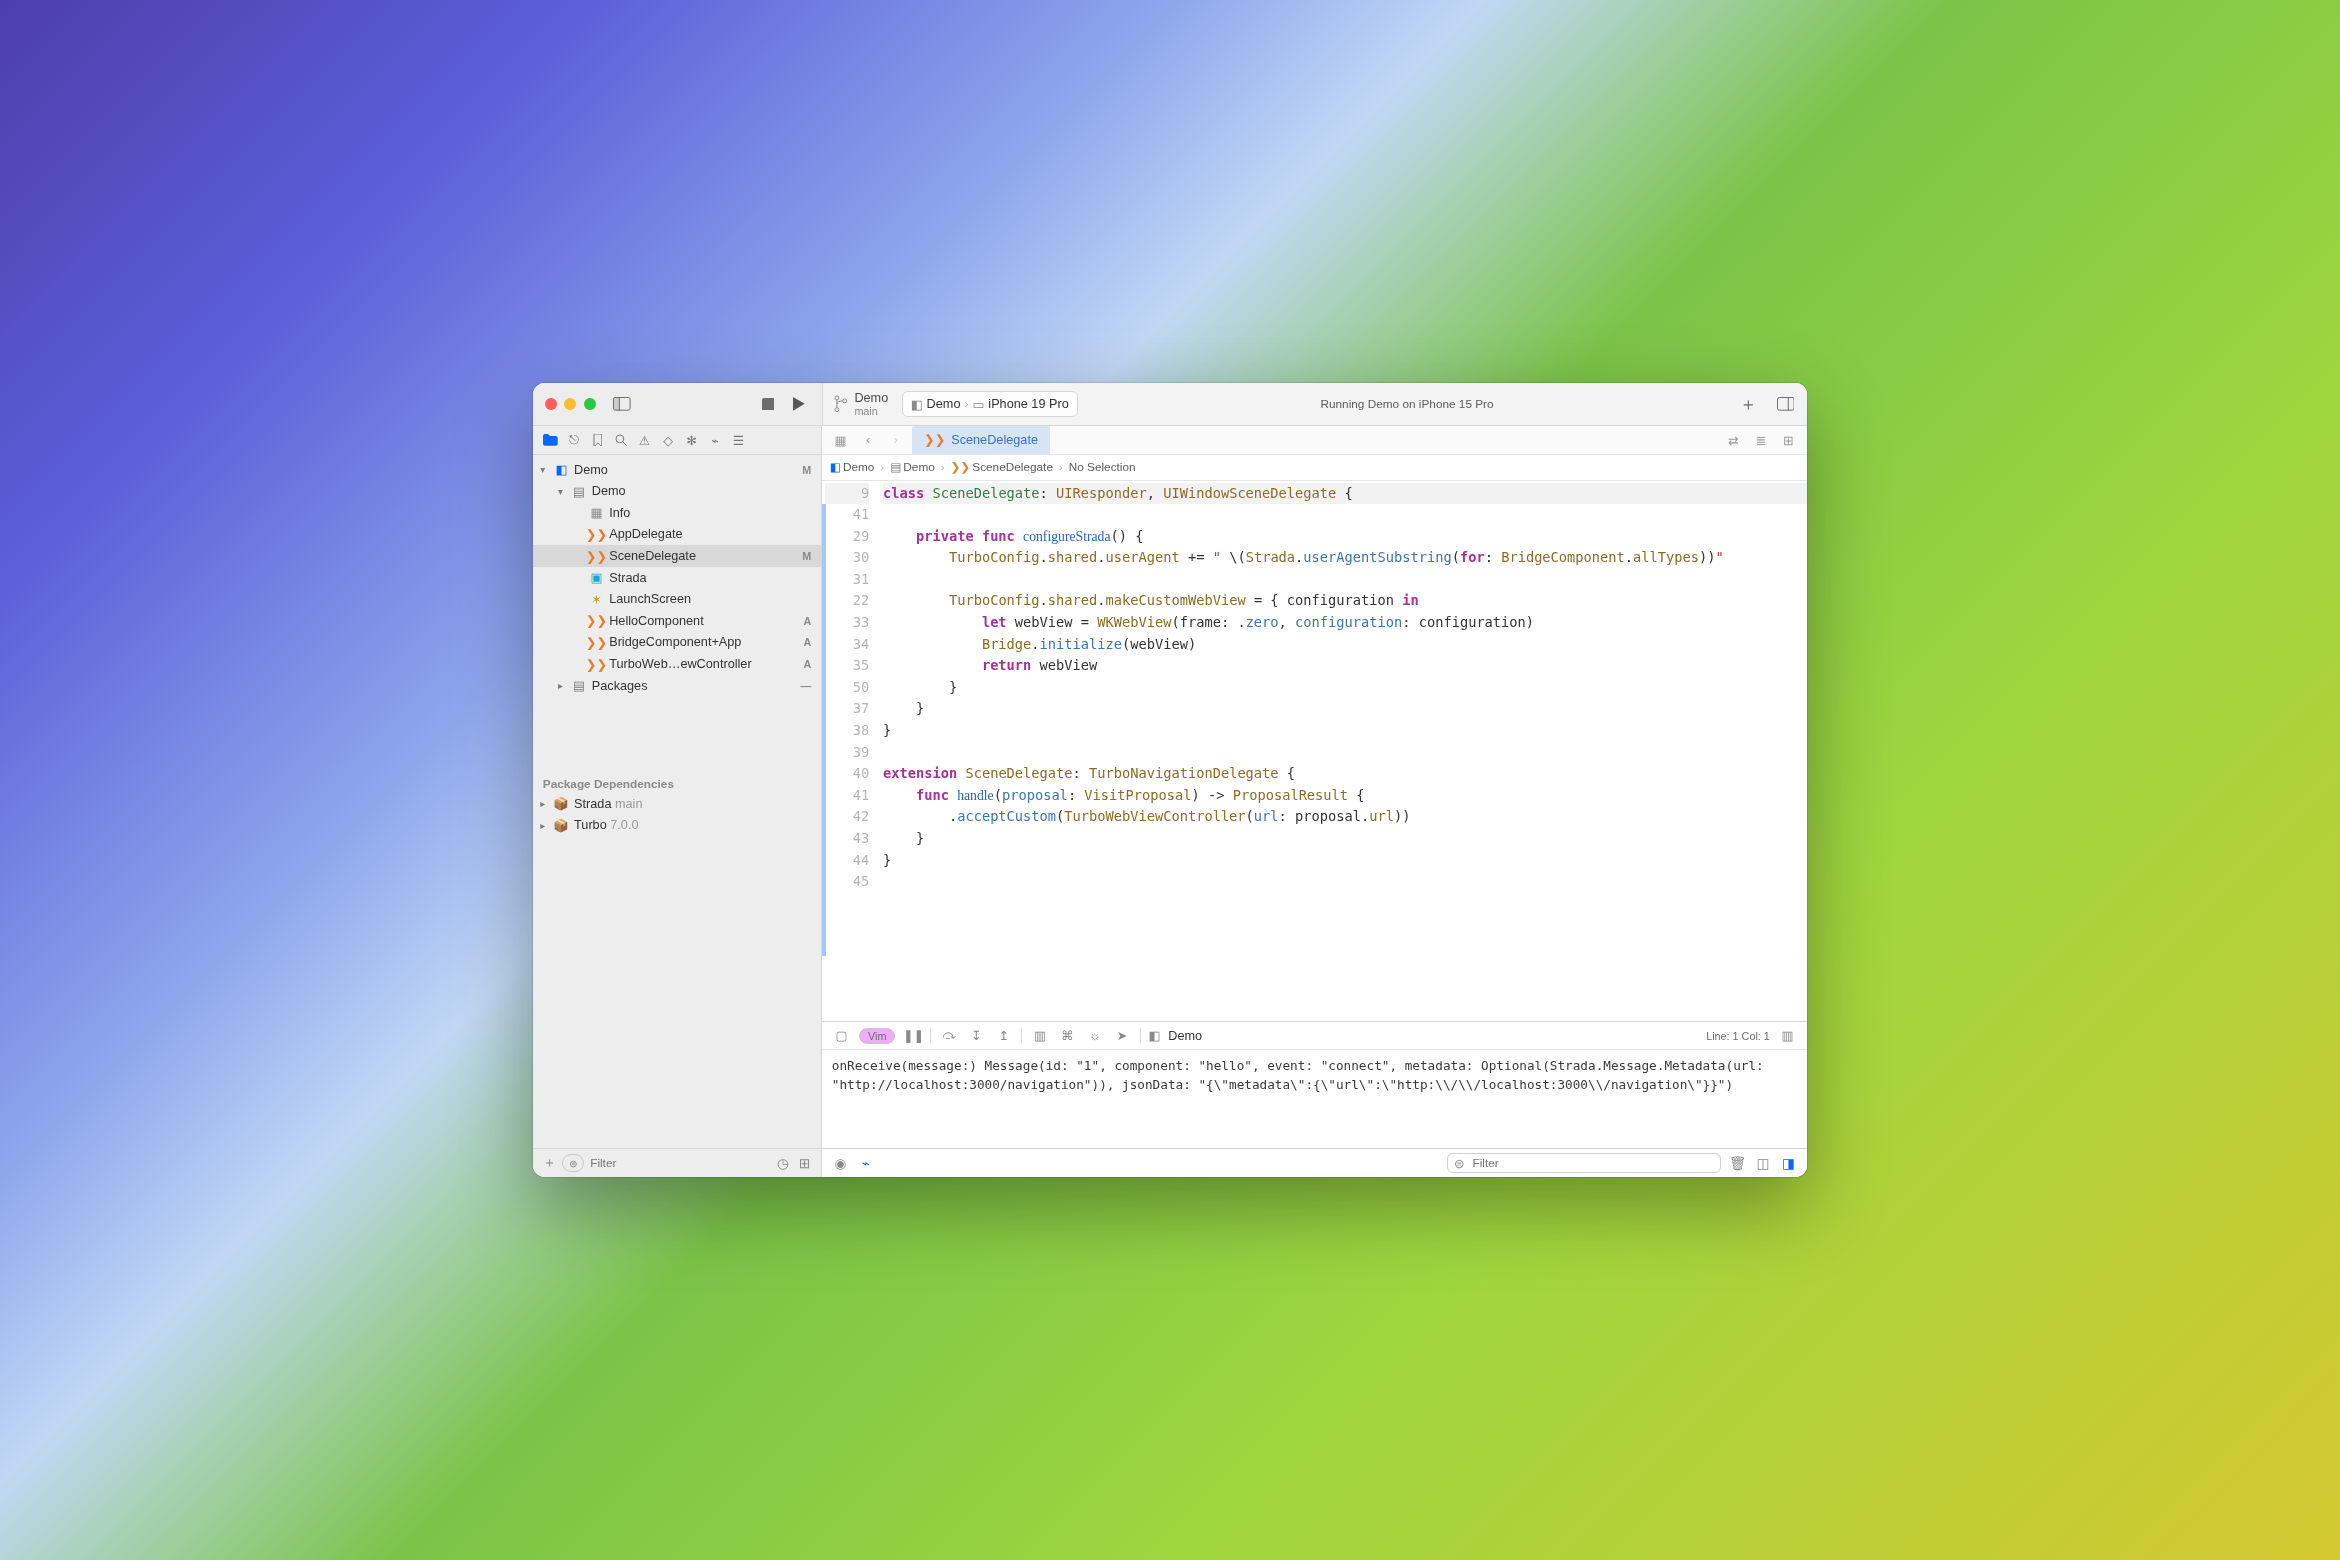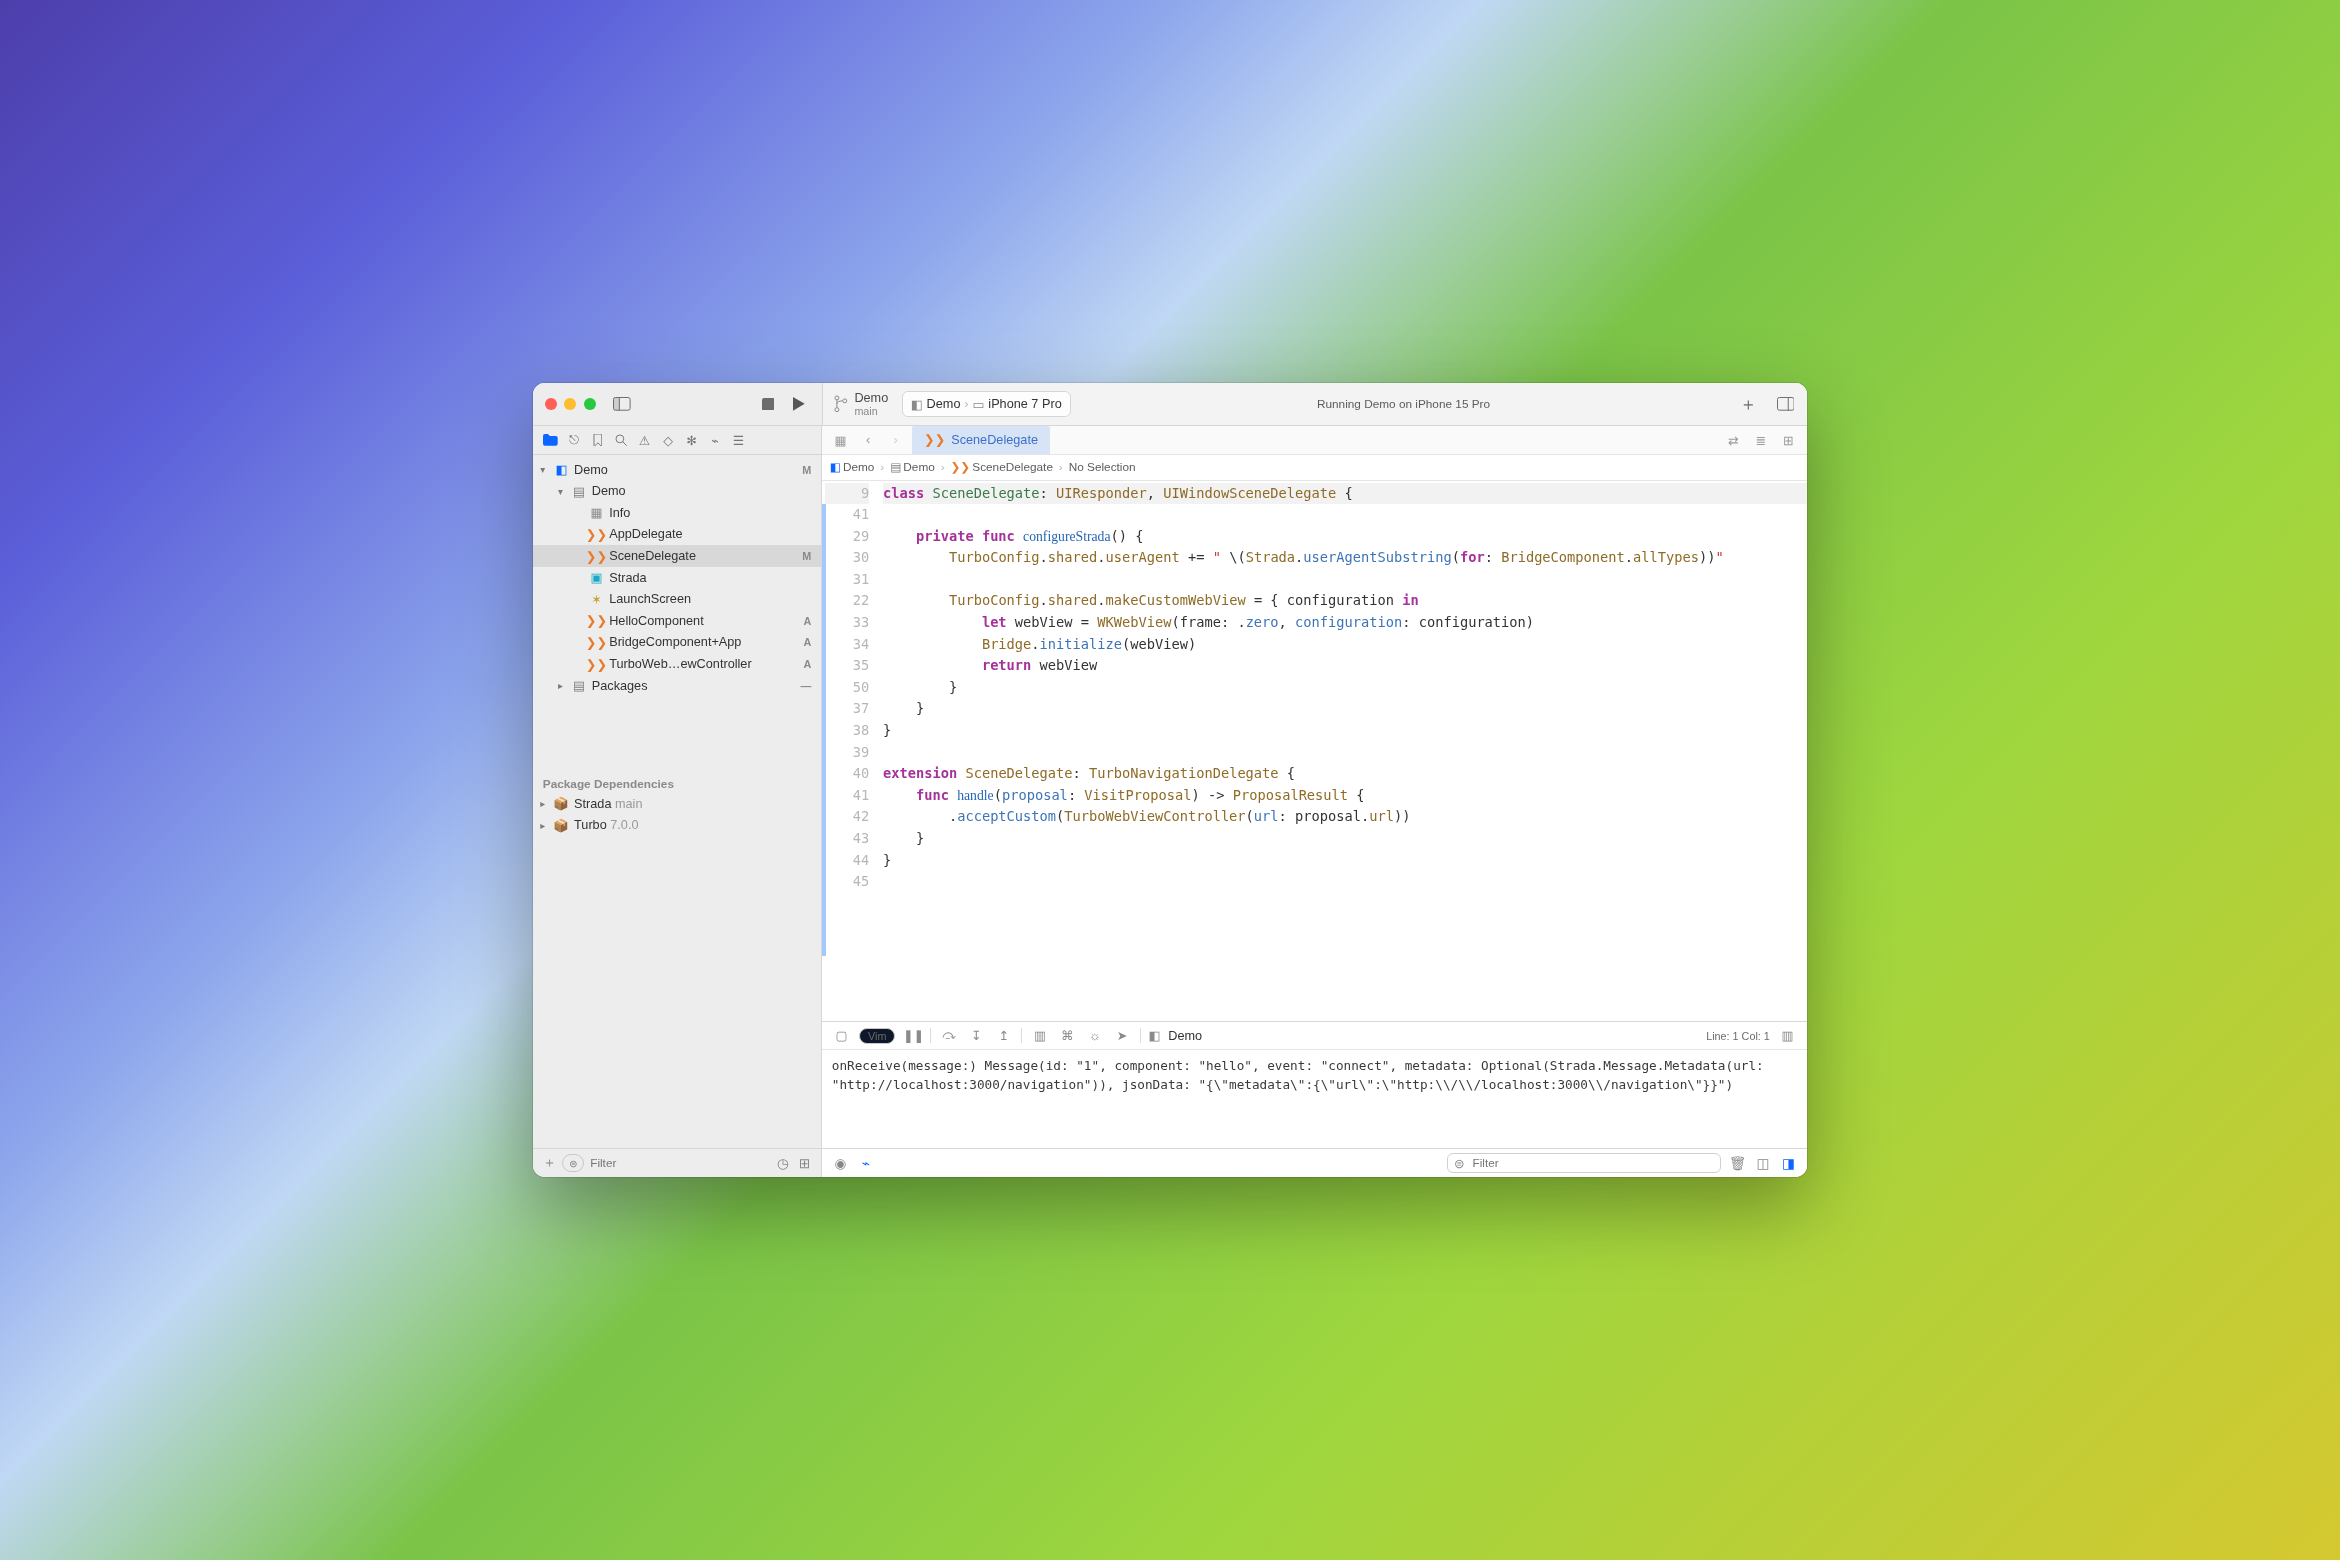--- a/index.html
+++ b/index.html
@@ -84,21 +84,21 @@
   .gutter .ln{ height:21.6px;}
   .change-bar { position:absolute; left:0; top:23.5px; bottom:65px; width:3.9px; background:#71a9ff; opacity:.65;}
   .code { flex:1; padding:2px 0; white-space:pre; overflow:auto;}
   .code .line{ height:21.6px;}
   .hl { background:#f2f2f2; }
   .kw{color:var(--kw); font-weight:600;} .type{color:var(--type);} .attr{color:var(--attr);} .str{color:var(--str);} .ident{color:var(--ident);} .fn{color:var(--bright);font-family:Liberation Serif, serif;}
 
   
   .dbg-toolbar { height:29px; display:flex; align-items:center; gap:7.8px; padding:0 9.8px; border-top:1px solid var(--border); border-bottom:1px solid var(--border-light); background:#fff;}
   .dbg-toolbar .btn { color:#8a8a8a; width:19.6px; text-align:center; font-size:12.7px;}
-  .dbg-toolbar .pillb { border:1px solid #c8c8c8; border-radius:9.8px; padding:1px 7.8px; font-size:10.8px; color:#6a6a6a; background:#0f172a;}
+  .dbg-toolbar .pillb { border:1px solid #c8c8c8; border-radius:9.8px; padding:1px 7.8px; font-size:10.8px; color:#6a6a6a; background:#f0abfc;}
   .dbg-toolbar .vsep{ width:1px; height:15.7px; background:#ddd;}
   .dbg-toolbar .spacer{flex:1;}
   .dbg-toolbar .rc { color:#6b6b6b; font-size:10.8px;}
   .console { height:98px; padding:5.9px 9.8px; overflow:auto; font-family:"SF Mono",Menlo,monospace; font-size:12.7px; color:#3a3a3a; line-height:1.5; background:#fff;}
   .bottom-strip { height:29px; display:flex; align-items:center; border-top:1px solid var(--border); background:#fff; padding:0 9.8px; gap:7.8px;}
   .bottom-strip .spacer{flex:1;}
   .bottom-strip input { border:none; outline:none; font-size:11.8px; background:transparent; flex:1;}
   .rounded-field { display:flex; align-items:center; gap:5.9px; border:1px solid #cfcfcf; border-radius:5.9px; height:19.6px; padding:0 5.9px; }
 
   
@@ -147,21 +147,21 @@
         <div>
           <span class="name">Demo</span>
           <span class="sub">main</span>
         </div>
       </div>
       <div class="scheme">
         <span class="i-grey">◧</span>
         <span>Demo</span>
         <span class="sep">›</span>
         <span class="i-grey">▭</span>
-        <span>iPhone 7 Pro</span>
+        <span>iPhone 19 Pro</span>
       </div>
       <div class="status">Running Demo on iPhone 15 Pro</div>
       <div class="tl-btn" style="font-size:17.6px;">＋</div>
       <div class="tl-btn">
         <svg width="17.6" height="13.7" viewBox="0 0 18 14">
             <rect x=".5" y=".5" width="17" height="13" rx="2" fill="none" stroke="currentColor"></rect>
             <line x1="11.5" y1="0" x2="11.5" y2="14" stroke="currentColor"></line>
           </svg>
       </div>
     </div>

